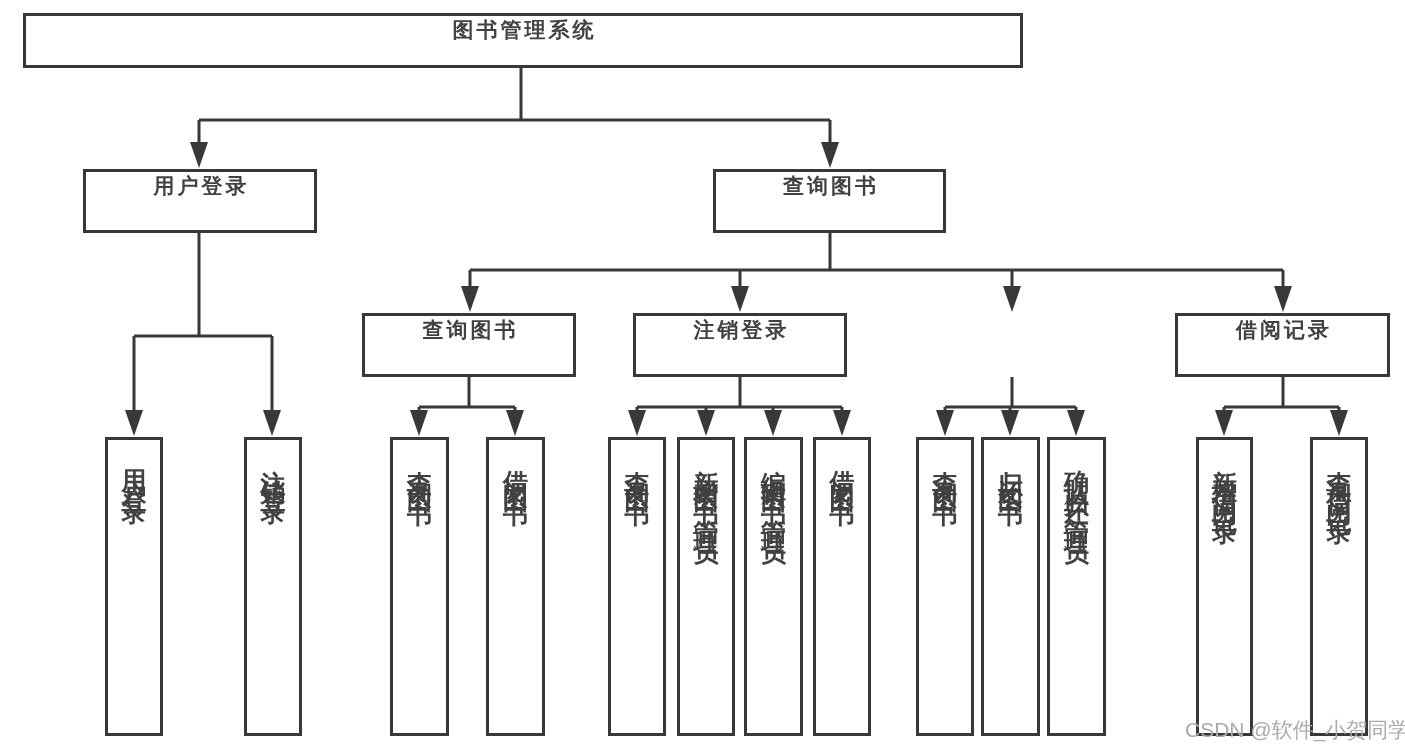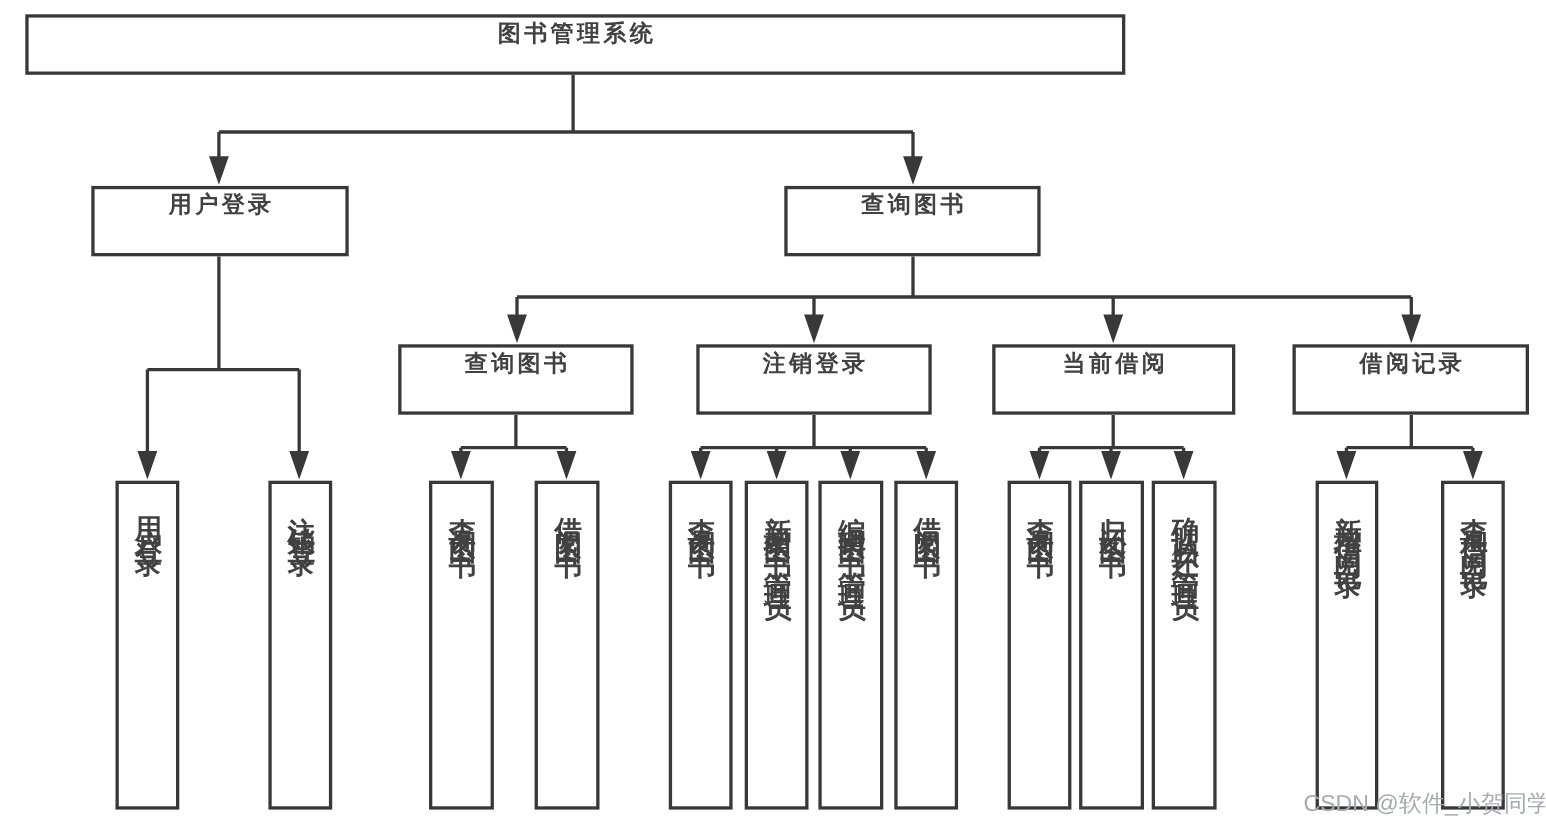--- a/index.html
+++ b/index.html
@@ -109,23 +109,20 @@
   <div class="box" style="left:713px; top:169px; width:233px; height:64px;">
     <span class="hlabel">查询图书</span>
   </div>
 
   <div class="box" style="left:362px; top:313px; width:214px; height:64px;">
     <span class="hlabel">查询图书</span>
   </div>
   <div class="box" style="left:633px; top:313px; width:214px; height:64px;">
     <span class="hlabel">注销登录</span>
   </div>
-  <div class="box" style="left:902px; top:313px; width:221px; height:64px;">
-    <span class="hlabel">当前借阅</span>
-  </div>
   <div class="box" style="left:1175px; top:313px; width:215px; height:64px;">
     <span class="hlabel">借阅记录</span>
   </div>
 
   <div class="box leaf" style="left:105px; top:437px; width:58px; height:299px;">
     <span class="vlabel">用户登录</span>
   </div>
   <div class="box leaf" style="left:244px; top:437px; width:58px; height:299px;">
     <span class="vlabel">注销登录</span>
   </div>

